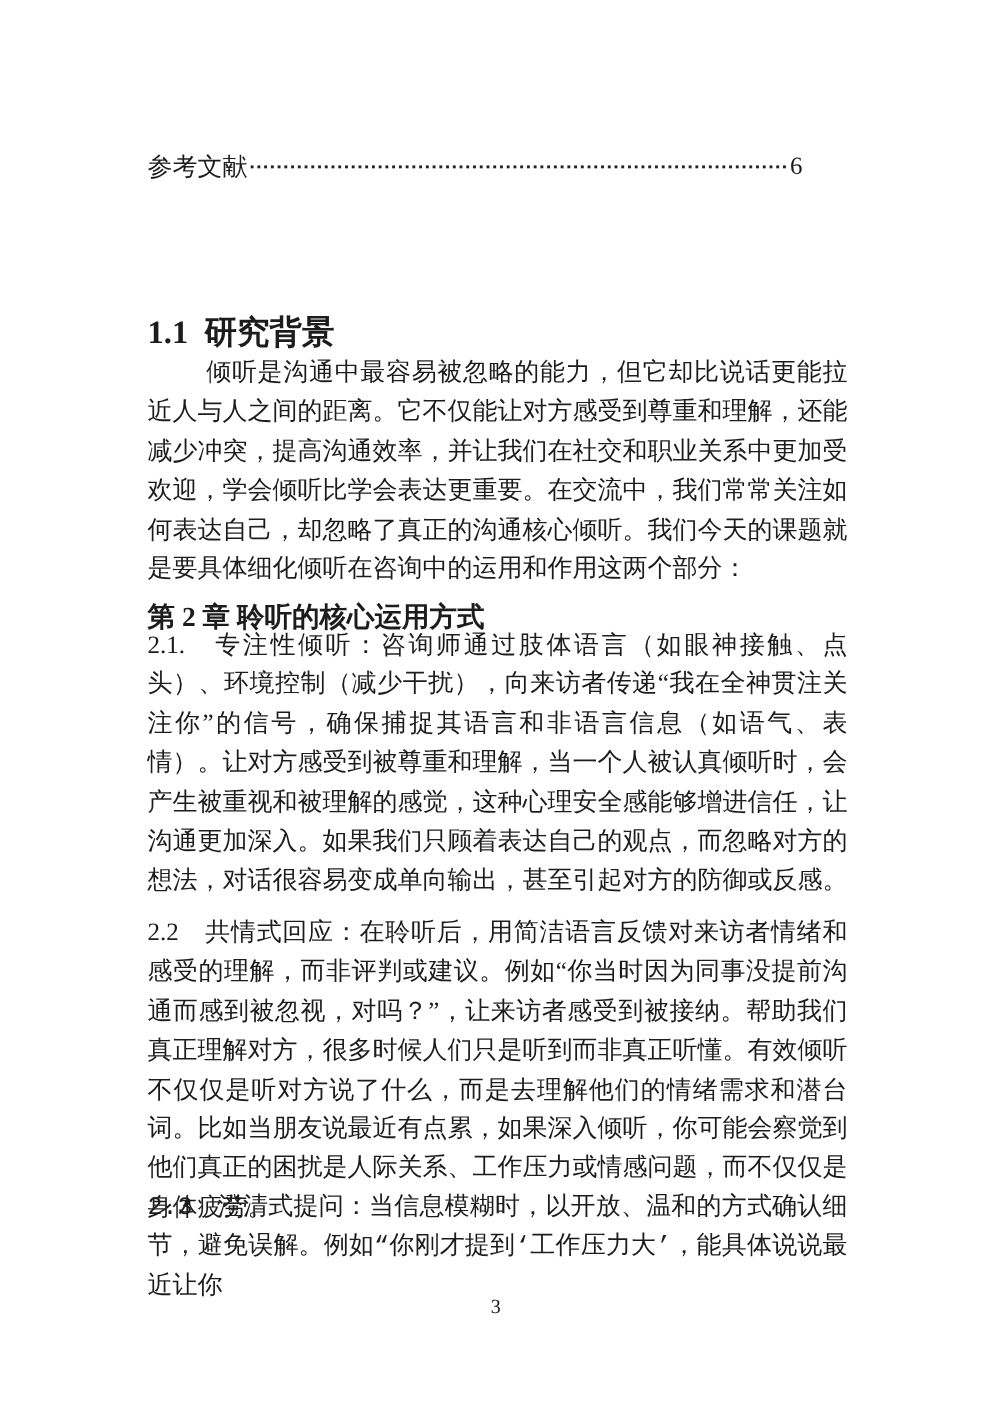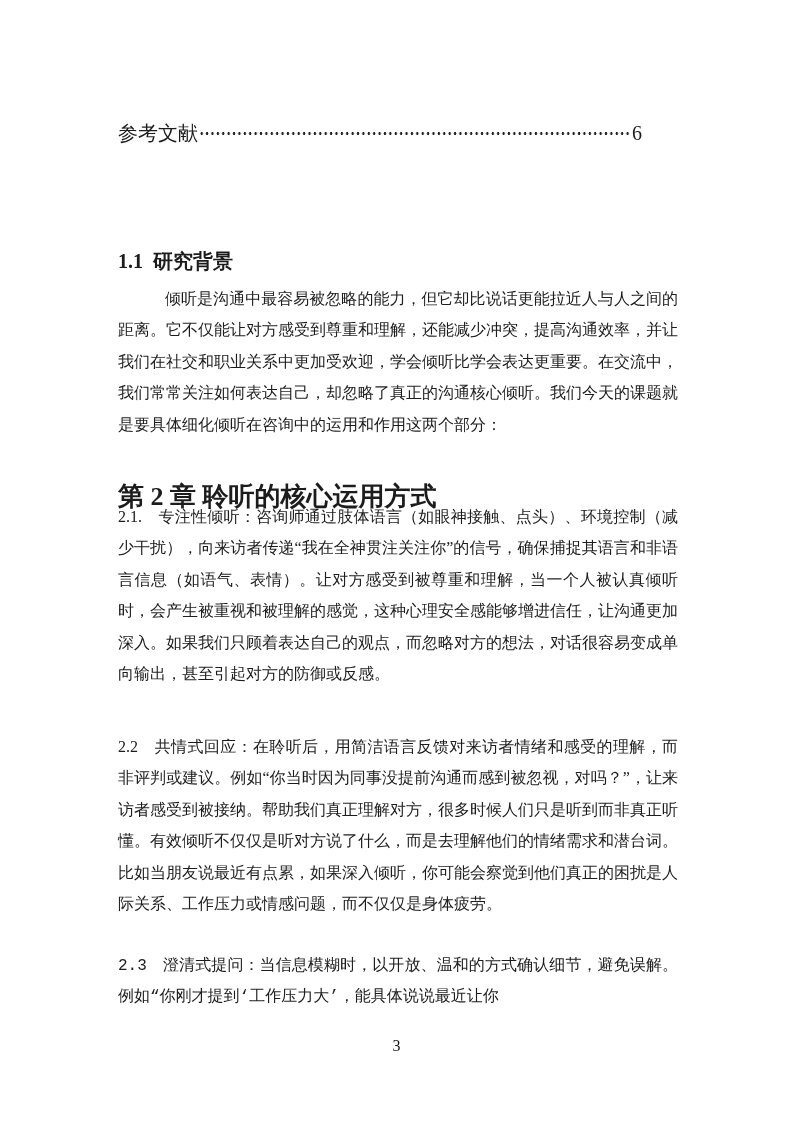--- a/index.html
+++ b/index.html
@@ -42,39 +42,39 @@
     text-align: center;
     font-size: 23px;
     font-weight: bold;
     white-space: pre-wrap;
     letter-spacing: 1px;
   }
   .section-heading {
     position: absolute;
     left: 118px;
     top: 248px;
-    font-size: 20px;
+    font-size: 26px;
     font-weight: bold;
     white-space: pre-wrap;
   }
   .para {
     position: absolute;
     left: 118px;
     width: 560px;
-    font-size: 16px;
+    font-size: 20px;
     line-height: 31.4px;
     text-align: justify;
     text-justify: inter-character;
   }
   .para-intro { top: 283px; text-indent: 47px; }
   .chapter2-heading {
     position: absolute;
     left: 118px;
     top: 479px;
-    font-size: 26px;
+    font-size: 22px;
     font-weight: bold;
     white-space: pre-wrap;
   }
   .para-2-1 { top: 501px; }
   .para-2-2 { top: 731px; }
   .para-2-3 { top: 951px; font-family: Liberation Mono, monospace; }
   .footer-page-number {
     position: absolute;
     left: 0;
     top: 1037px;

